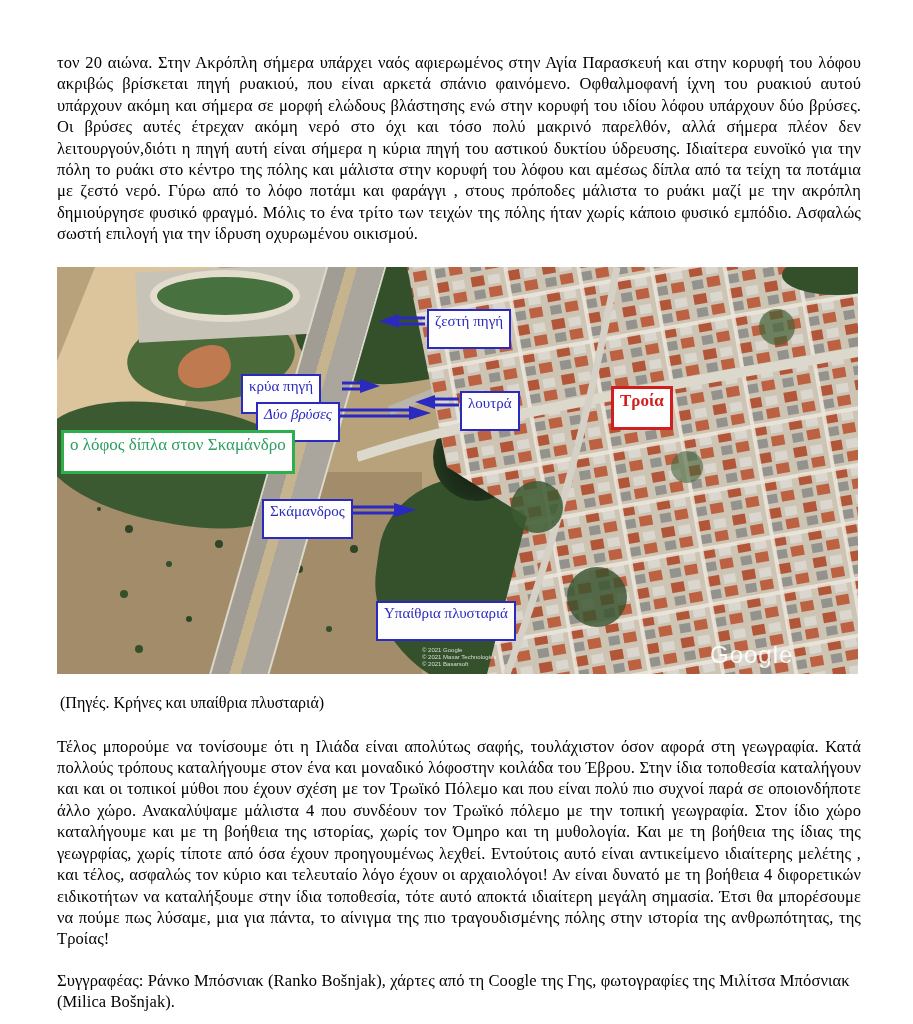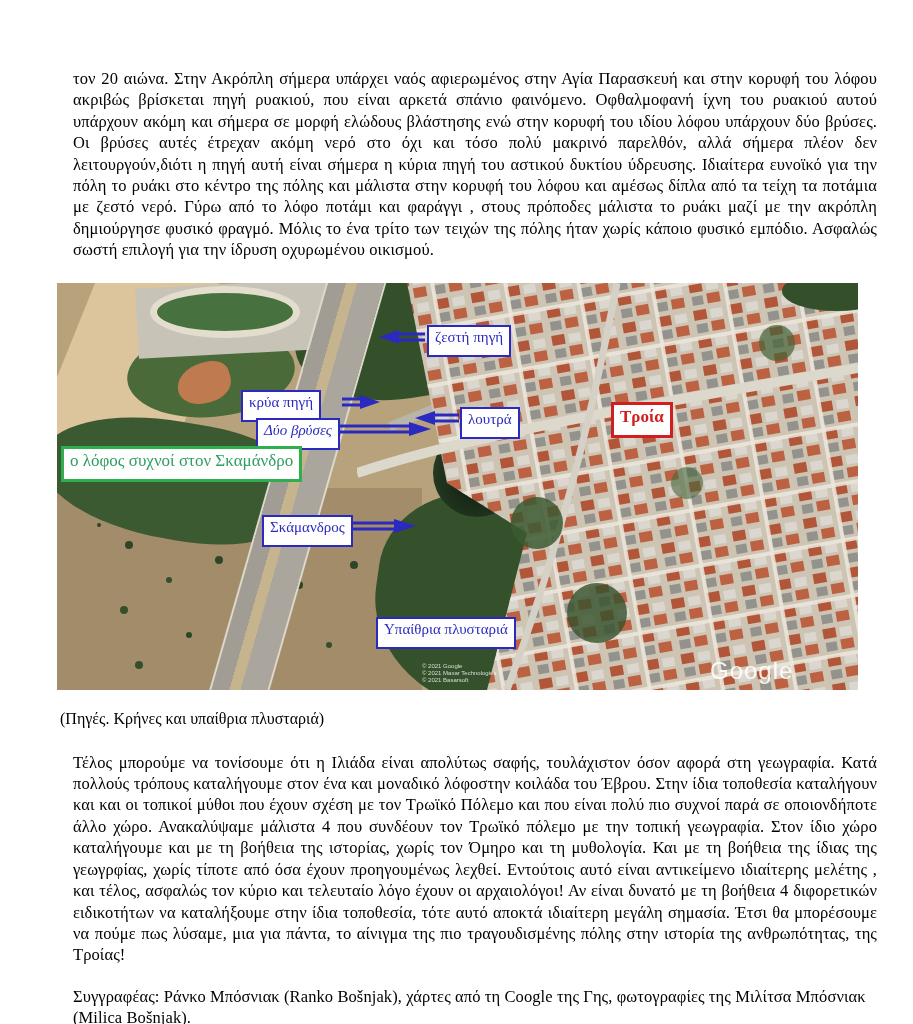--- a/index.html
+++ b/index.html
@@ -4,21 +4,21 @@
 <style>
   * { box-sizing: border-box; }
   html,body { margin:0; padding:0; background:#ffffff; }
   body {
     width:913px; height:1024px; overflow:hidden;
     font-family:"Liberation Serif", serif; color:#000;
   }
   .page { padding:52px 52px 0 57px; }
 
   p.body-text {
-    width:804px; margin:16px; font-size:16.5px; line-height:21.4px;
+    width:804px; margin:0; font-size:16.5px; line-height:21.4px;
     text-align:justify; letter-spacing:0.1px;
   }
   .italic { }
   p.bold-text { font-weight:bold; margin-top:18px; }
   p.author-text { margin-top:20px; text-align:left; }
   .caption { margin-top:20px; font-size:16px; padding-left:3px; }
 
   
   .figure {
     position:relative; margin-top:22px; width:801px; height:407px;
@@ -47,21 +47,21 @@
 
   .highway { left:211px; top:-18px; width:58px; height:448px; transform:rotate(16deg);
     background:linear-gradient(90deg,#a19d94 0%,#a19d94 32%,#c6b48e 32%,#c6b48e 52%,#aaa69d 52%,#aaa69d 100%);
     border-left:2px solid #ddd8cc; border-right:2px solid #ddd8cc; }
   .road-cross { left:328px; top:116px; width:124px; height:9px; background:#b9b5aa; transform:rotate(-22deg); }
   .town-svg { left:300px; top:0; width:501px; height:407px; }
 
   
   .map-label {
     background:#fefefe; white-space:nowrap; line-height:1; z-index:10;
-    font-family:"Liberation Serif", serif; padding:3px 6px 10px 6px;
+    font-family:"Liberation Serif", serif; padding:3px 6px 18px 6px;
   }
   .lbl-blue  { border:2px solid #2a2ac0; color:#2a2ac0; font-size:15px; }
   .lbl-red   { border:3px solid #cf1f1f; color:#cf1f1f; font-size:17px; font-weight:bold; }
   .lbl-green { border:3px solid #2fae4e; color:#2f9e62; font-size:17px; }
 
   .pos-zesti      { left:370px; top:42px; }
   .pos-krya       { left:184px; top:107px; }
   .pos-dyo        { left:199px; top:135px;font-style:italic; }
   .pos-loutra     { left:403px; top:124px; }
   .pos-troia      { left:554px; top:119px; }
@@ -130,21 +130,21 @@
       <circle cx="420" cy="60" r="18" fill="#46653a" opacity="0.7"></circle>
       <circle cx="330" cy="200" r="16" fill="#46653a" opacity="0.6"></circle>
       <ellipse cx="480" cy="8" rx="55" ry="20" fill="#33502b"></ellipse>
     </svg>
 
     <div class="map-label lbl-blue pos-zesti">ζεστή πηγή</div>
     <div class="map-label lbl-blue pos-krya">κρύα πηγή</div>
     <div class="map-label lbl-blue pos-dyo">Δύο βρύσες</div>
     <div class="map-label lbl-blue pos-loutra">λουτρά</div>
     <div class="map-label lbl-red pos-troia">Τροία</div>
-    <div class="map-label lbl-green pos-lofos">ο λόφος συχνοί στον Σκαμάνδρο</div>
+    <div class="map-label lbl-green pos-lofos">ο λόφος δίπλα στον Σκαμάνδρο</div>
     <div class="map-label lbl-blue pos-skamandros">Σκάμανδρος</div>
     <div class="map-label lbl-blue pos-ypaithria">Υπαίθρια πλυσταριά</div>
 
     <svg class="map-arrow arr-zesti" width="50" height="16" viewBox="0 0 50 16">
       <path d="M20 5 H48 M20 11 H48" stroke="#2a2ac0" stroke-width="3.2" fill="none"></path>
       <polygon points="22,1 2,8 22,15" fill="#2a2ac0"></polygon>
     </svg>
     <svg class="map-arrow arr-krya" width="42" height="16" viewBox="0 0 42 16">
       <path d="M2 5 H22 M2 11 H22" stroke="#2a2ac0" stroke-width="3.2" fill="none"></path>
       <polygon points="20,1 40,8 20,15" fill="#2a2ac0"></polygon>

